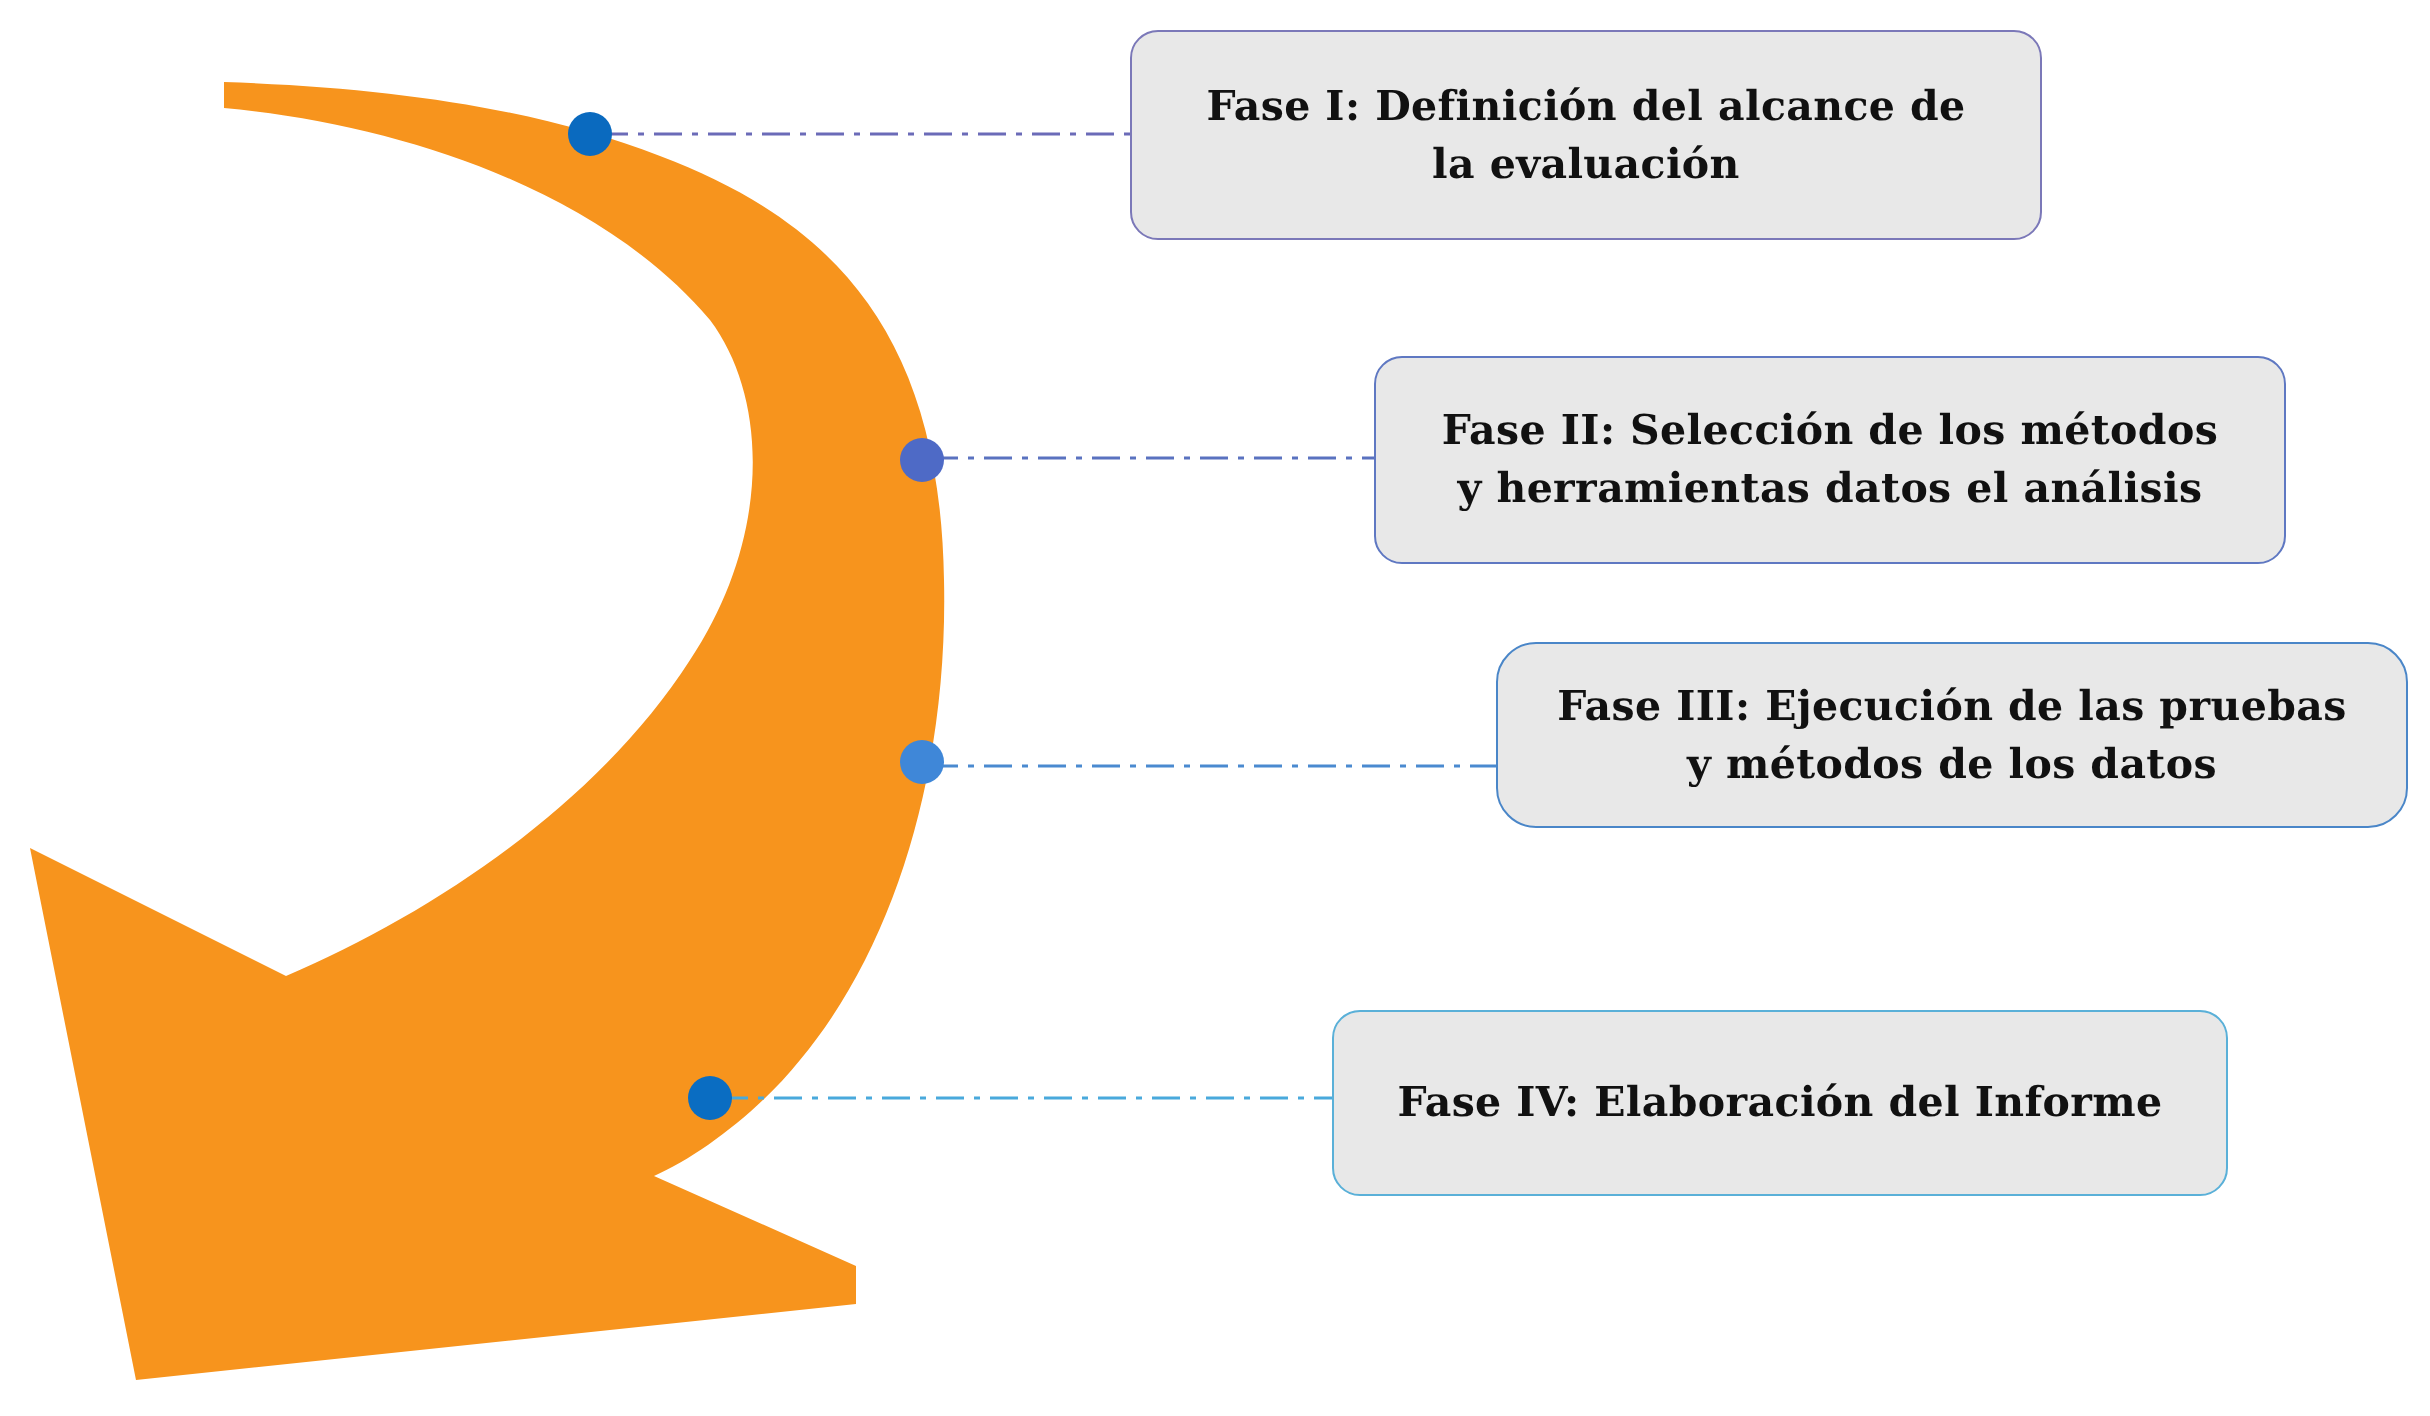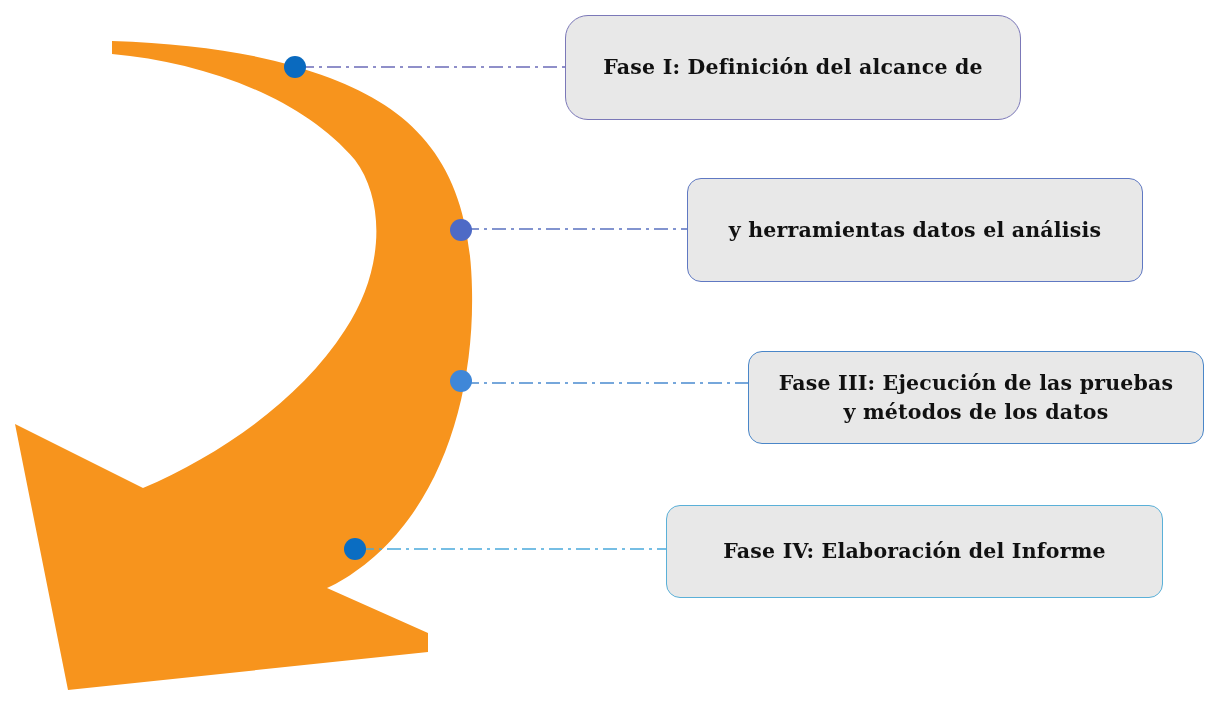--- a/index.html
+++ b/index.html
@@ -37,36 +37,38 @@
   <line x1="465" y1="229" x2="688" y2="229" stroke="#5a72c0" stroke-width="1.4" stroke-dasharray="14,5,3,5"></line>
   <line x1="465" y1="383" x2="750" y2="383" stroke="#4a8ad0" stroke-width="1.4" stroke-dasharray="14,5,3,5"></line>
   <line x1="360" y1="549" x2="666" y2="549" stroke="#49a9dc" stroke-width="1.4" stroke-dasharray="14,5,3,5"></line>
 
   <circle cx="295" cy="67" r="11" fill="#0a6abf"></circle>
   <circle cx="461" cy="230" r="11" fill="#4e6ac6"></circle>
   <circle cx="461" cy="381" r="11" fill="#3f87d8"></circle>
   <circle cx="355" cy="549" r="11" fill="#0a6dc2"></circle>
 </svg>
 
-<div class="phase-box" style="left:565px; top:15px; width:456px; height:105px; border-color:#7b78b8;border-radius:23px;">
+<div class="phase-box" style="left:565px; top:15px; width:456px; height:105px; border-color:#7b78b8;">
   <div>
     <span>Fase I: Definición del alcance de</span>
+    <span>la evaluación</span>
   </div>
 </div>
 
 <div class="phase-box" style="left:687px; top:178px; width:456px; height:104px; border-color:#5f78c2;">
   <div>
+    <span>Fase II: Selección de los métodos</span>
     <span>y herramientas datos el análisis</span>
   </div>
 </div>
 
-<div class="phase-box" style="left:748px; top:351px; width:456px; height:93px; border-color:#4a86c8;">
+<div class="phase-box" style="left:748px; top:321px; width:456px; height:93px; border-color:#4a86c8;border-radius:20px;">
   <div>
     <span>Fase III: Ejecución de las pruebas</span>
     <span>y métodos de los datos</span>
   </div>
 </div>
 
-<div class="phase-box" style="left:666px; top:505px; width:497px; height:93px; border-color:#5ab0d8;">
+<div class="phase-box" style="left:666px; top:505px; width:448px; height:93px; border-color:#5ab0d8;">
   <div>
     <span>Fase IV: Elaboración del Informe</span>
   </div>
 </div>
 
 </body></html>

